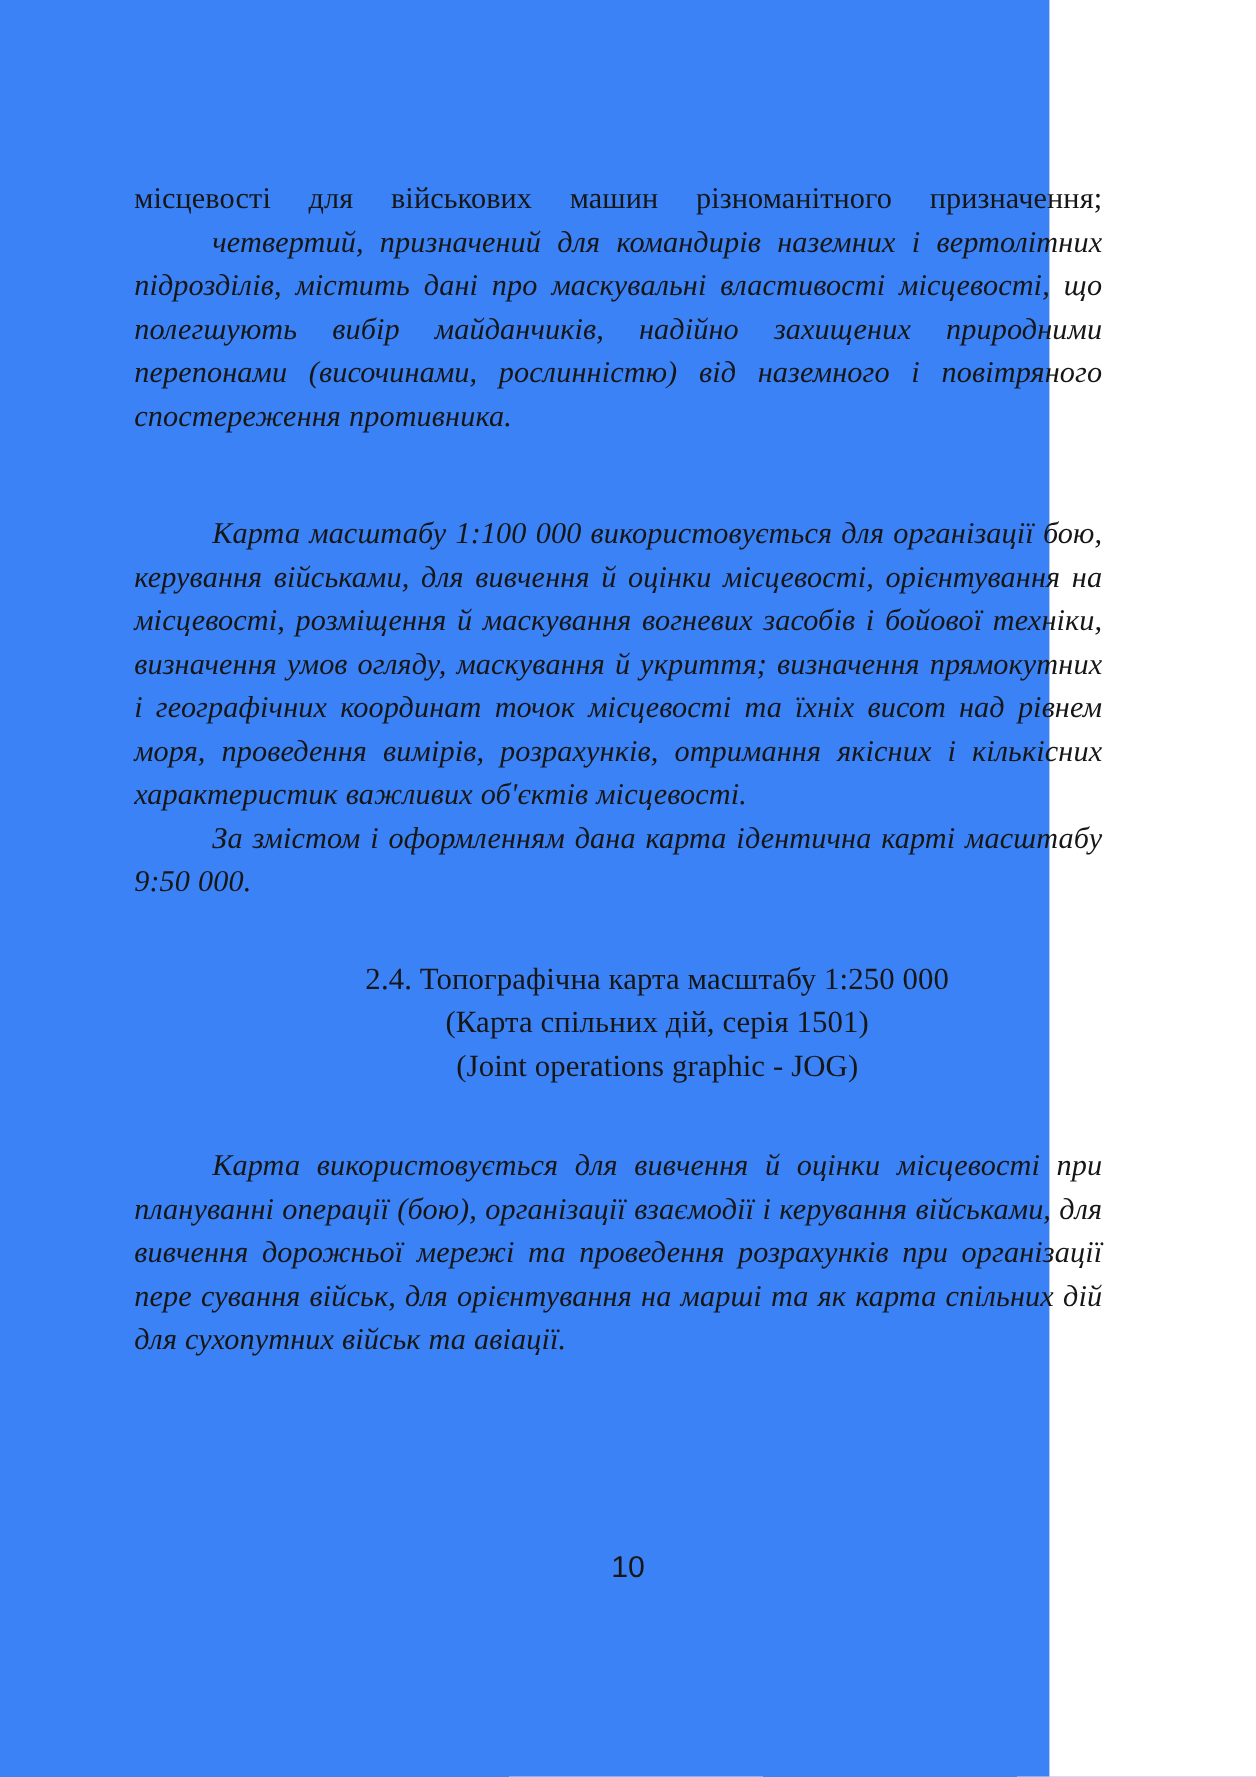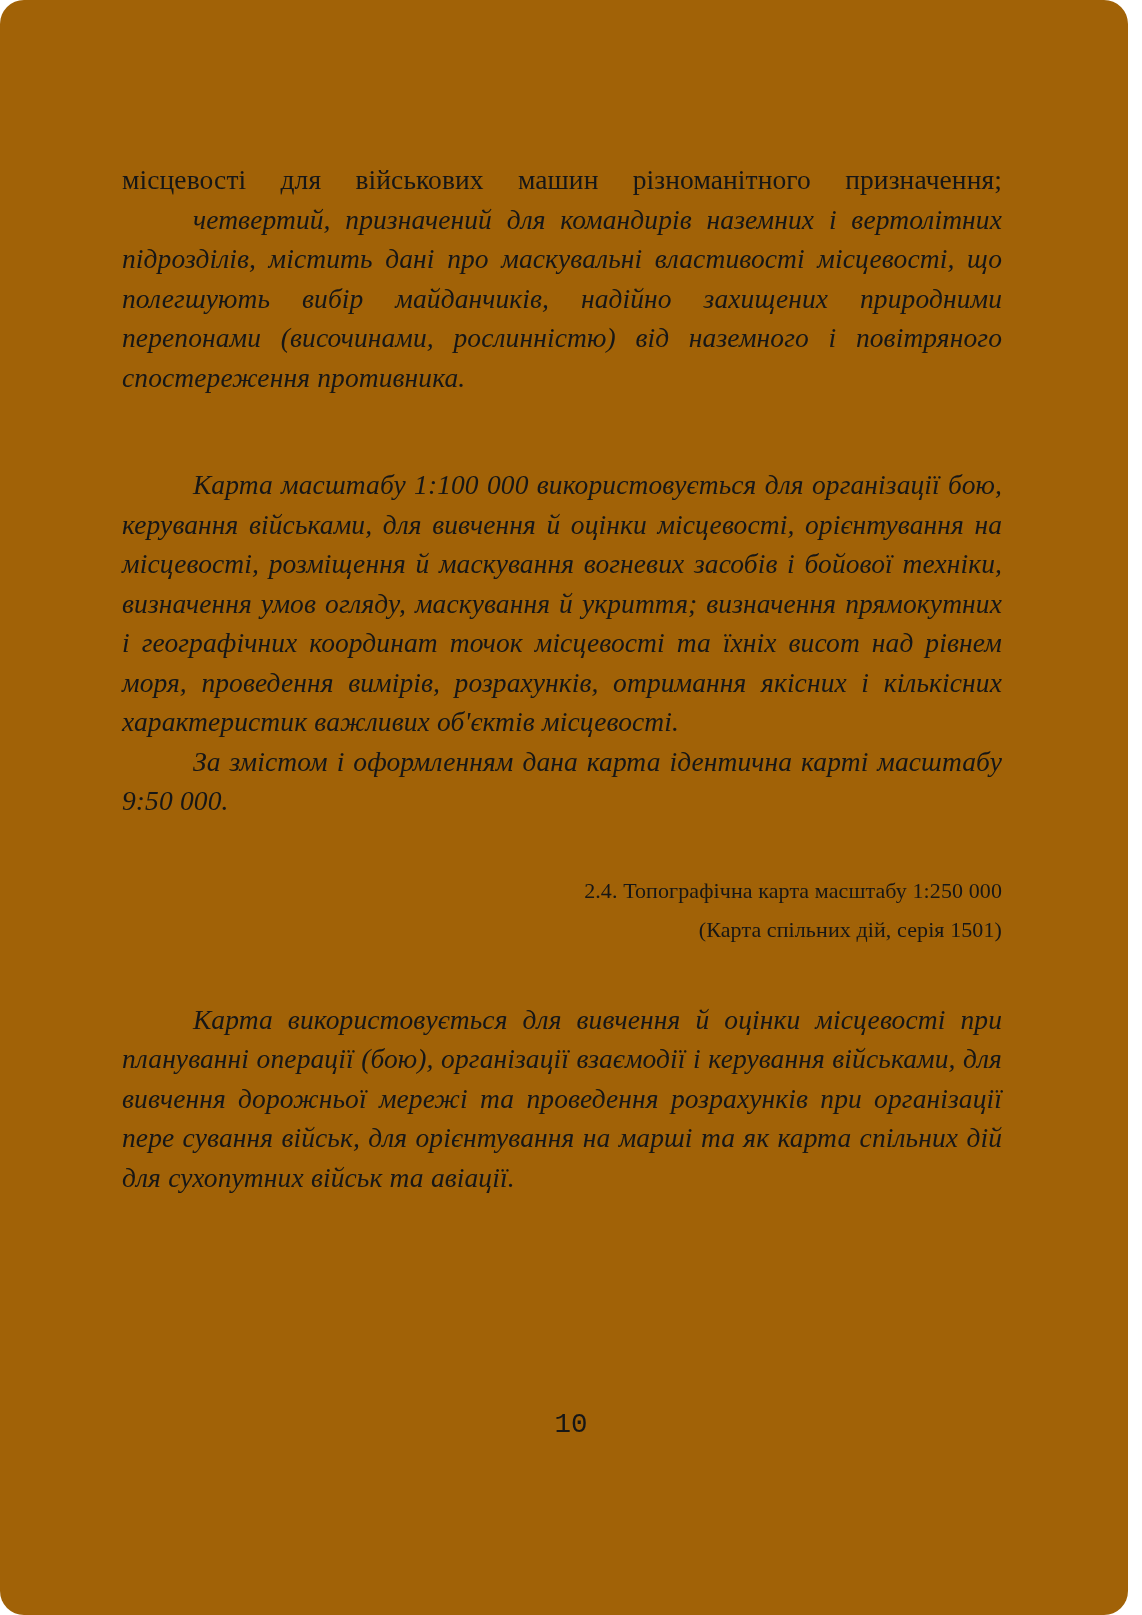--- a/index.html
+++ b/index.html
@@ -15,24 +15,23 @@
     overflow: hidden;
     font-family: "Liberation Serif", "DejaVu Serif", serif;
     color: #161616;
     -webkit-font-smoothing: antialiased;
   }
 
   .page {
     position: absolute;
     left: 0;
     top: 0;
-    width: 1128px;
+    width: 954px;
     height: 1615px;
-    background: #a16207;
-    border-radius: 24px;
+    background: #3b82f6;
   }
 
   .content {
     position: absolute;
     left: 122px;
     top: 160px;
     width: 880px;
   }
 
   p.body-par {
@@ -57,36 +56,36 @@
 
   
   p.body-par.justify-all {
     text-align-last: justify;
   }
   .gap-md { height: 34px; }
   .gap-xl { height: 50px; }
 
   .left-block {
     margin: 0;
-    font-size: 22px;
+    font-size: 28px;
     line-height: 39.5px;
-    text-align: right;
+    text-align: center;
     padding-left: 71px;
     letter-spacing: 0.1px;
   }
 
   .page-number {
     position: absolute;
     left: 0;
     top: 1408px;
     width: 1142px;
     text-align: center;
     font-size: 27.5px;
     line-height: 34px;
-    font-family: Liberation Mono, monospace;
+    font-family: Liberation Sans, sans-serif;
     color: #161616;
   }
 </style>
 </head>
 <body>
 
 <div class="page">
   <div class="content">
 
     <p class="body-par no-indent justify-all">місцевості для військових машин різноманітного призначення;</p>
@@ -102,20 +101,21 @@
 
 
     <p class="body-par indent">За змістом і оформленням дана карта ідентична карті масштабу 9:50 000.</p>
 
     <div class="gap-xl"></div>
 
     <p class="left-block">2.4. Топографічна карта масштабу 1:250 000</p>
 
     <p class="left-block">(Карта спільних дій, серія 1501)</p>
 
+    <p class="left-block">(Joint operations graphic - JOG)</p>
 
     <div class="gap-xl"></div>
 
     <p class="body-par indent">Карта використовується для вивчення й оцінки місцевості при плануванні операції (бою), організації взаємодії і керування військами, для вивчення дорожньої мережі та проведення розрахунків при організації пере сування військ, для орієнтування на марші та як карта спільних дій для сухопутних військ та авіації.</p>
 
 
   </div>
 
   <div class="page-number">10</div>
 </div>

